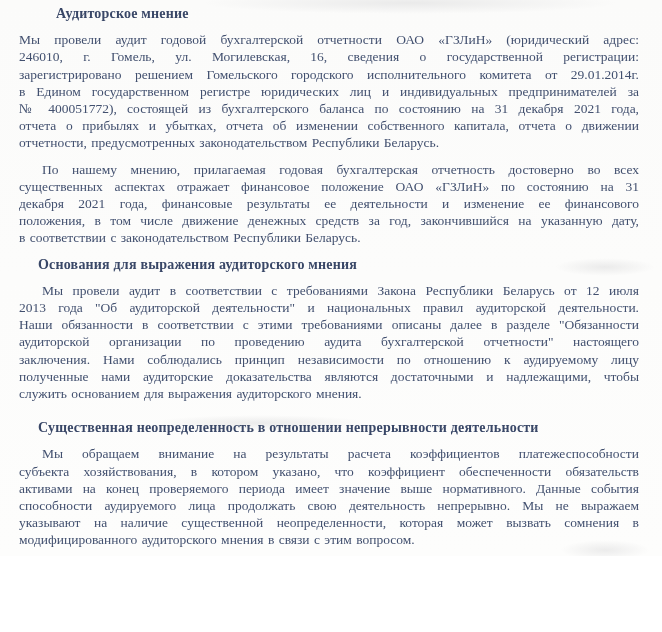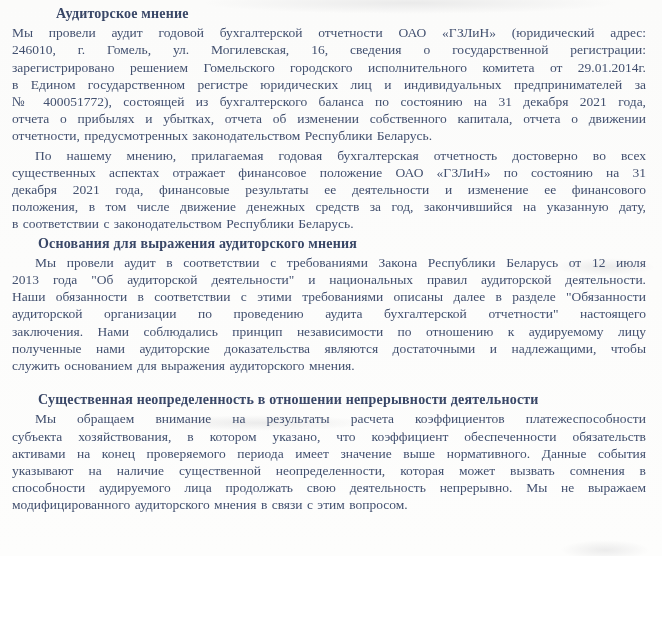--- a/index.html
+++ b/index.html
@@ -23,21 +23,21 @@
     font-weight:bold;
     font-size:14px;
     line-height:17.2px;
     color:#394767;
     letter-spacing:0.2px;
   }
   .heading.large { margin-left:46px; }
   .heading.small { margin-left:28px; }
   .heading.space-after { margin-bottom:0; }
   .heading.space-before { margin-top:17px; }
-  .paragraph { margin:2px; }
+  .paragraph { margin:9px; }
   .line {
     font-size:13.5px;
     line-height:17.2px;
     text-align:justify;
     text-align-last:justify;
     word-spacing:1px;
   }
   .line.last { text-align-last:left; }
   .line.first-indent { text-indent:23px; }
   .watermark {
@@ -108,22 +108,22 @@
         <div class="line">аудиторской организации по проведению аудита бухгалтерской отчетности" настоящего</div>
         <div class="line">заключения. Нами соблюдались принцип независимости по отношению к аудируемому лицу</div>
         <div class="line">полученные нами аудиторские доказательства являются достаточными и надлежащими, чтобы</div>
         <div class="line last">служить основанием для выражения аудиторского мнения.</div>
       </div>
       <div class="heading small space-before">Существенная неопределенность в отношении непрерывности деятельности</div>
       <div class="paragraph">
         <div class="line first-indent">Мы обращаем внимание на результаты расчета коэффициентов платежеспособности</div>
         <div class="line">субъекта хозяйствования, в котором указано, что коэффициент обеспеченности обязательств</div>
         <div class="line">активами на конец проверяемого периода имеет значение выше нормативного. Данные события</div>
+        <div class="line">способности аудируемого лица продолжать свою деятельность непрерывно. Мы не выражаем</div>
         <div class="line">указывают на наличие существенной неопределенности, которая может вызвать сомнения в</div>
-        <div class="line">способности аудируемого лица продолжать свою деятельность непрерывно. Мы не выражаем</div>
         <div class="line last">модифицированного аудиторского мнения в связи с этим вопросом.</div>
       </div>
     </div>
 
   <div class="watermark">
     <span class="watermark-text">ФЛАГШТОК</span>
   </div>
 </div>
 
 </body></html>

